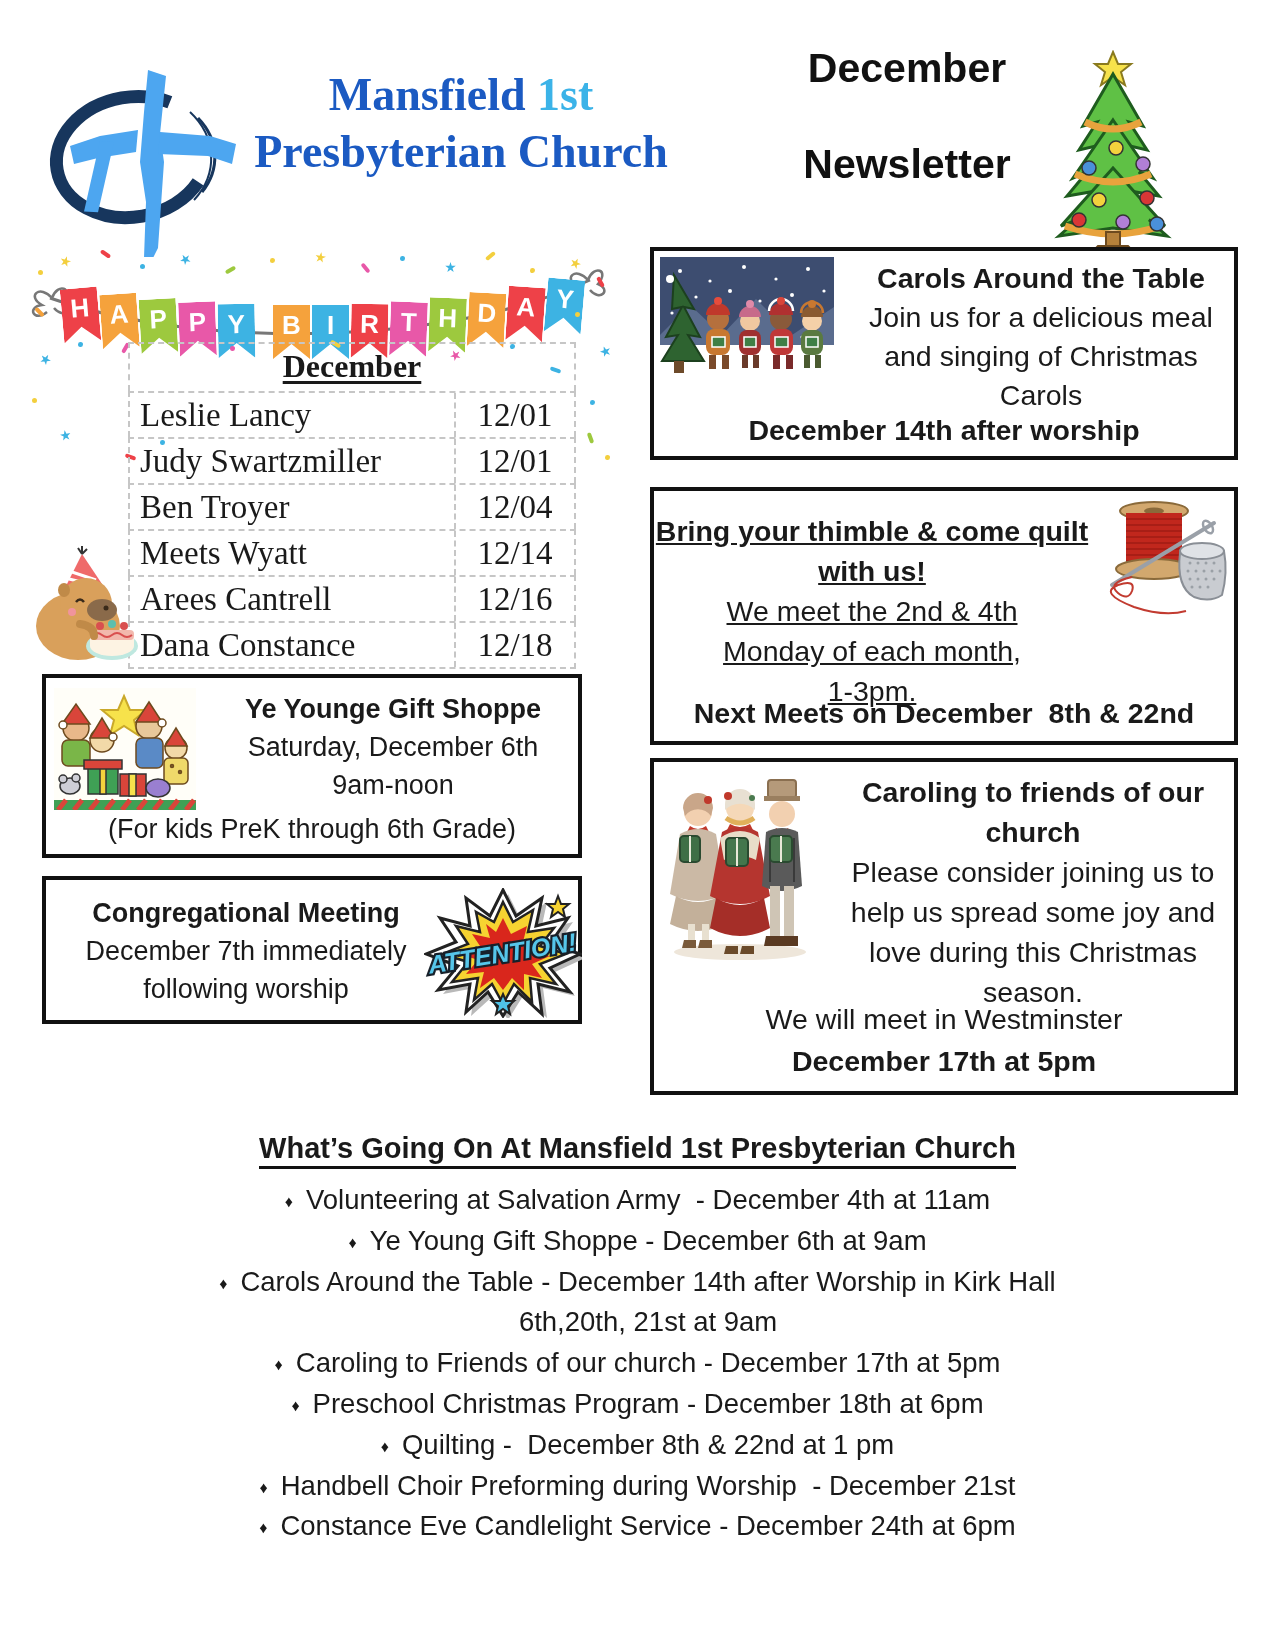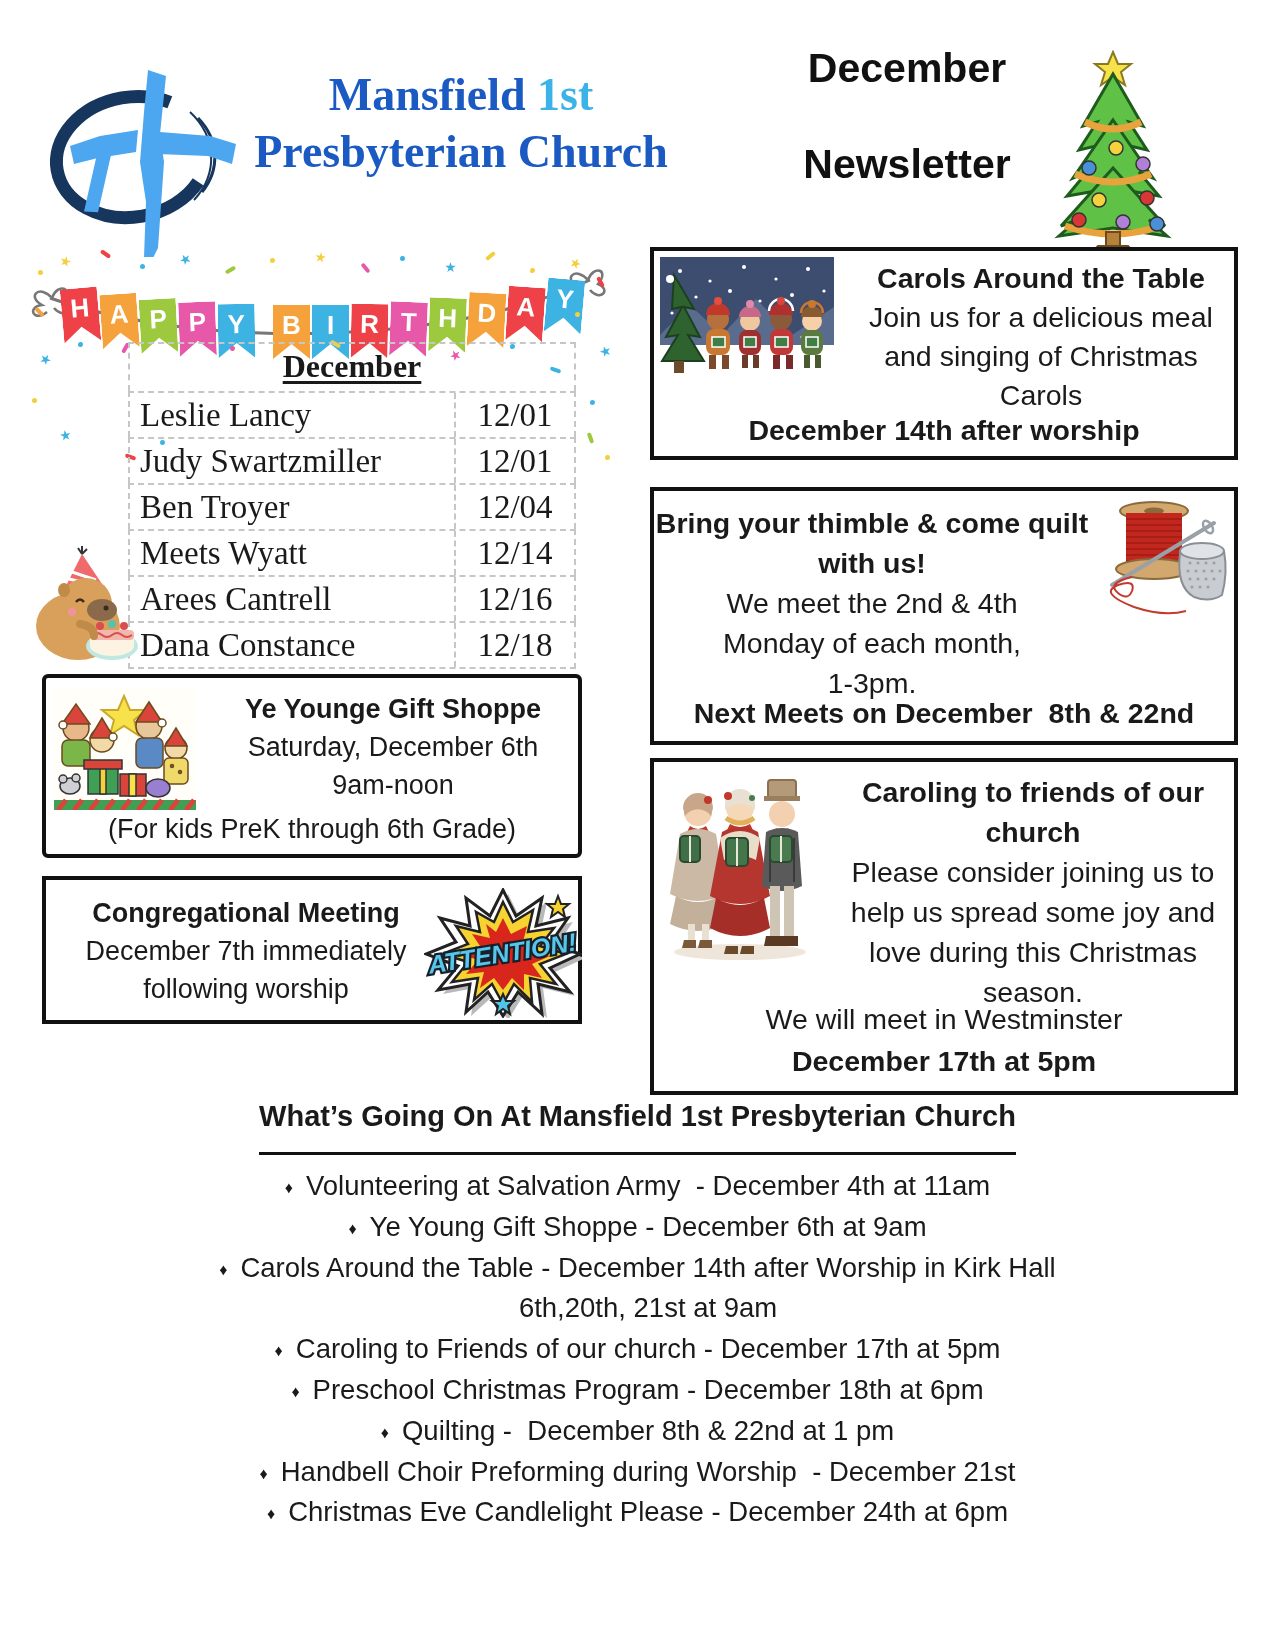--- a/index.html
+++ b/index.html
@@ -48,40 +48,40 @@
   .bday-row:last-of-type{border-bottom:2px dashed #c6c6c6;}
   .bday-name{flex:1;padding-left:10px;border-right:2px dashed #c6c6c6;}
   .bday-date{width:118px;text-align:center;}
   
   .box{position:absolute;border:4px solid #111;box-sizing:border-box;background:#fff;}
   .box .img{position:absolute;}
   .ctr{text-align:center;}
   .b-title{font-weight:bold;}
   .box-footer{position:absolute;left:0;right:0;text-align:center;font-weight:bold;}
   
-  .gift-box{left:42px;top:674px;width:540px;height:184px;font-size:27px;line-height:38px;border-radius:6px;}
+  .gift-box{left:42px;top:674px;width:540px;height:184px;font-size:27px;line-height:38px;}
   .gift-text{margin-left:162px;padding-top:12px;}
   .gift-last{position:absolute;left:0;right:0;bottom:6px;text-align:center;}
   
   .cong-box{left:42px;top:876px;width:540px;height:148px;font-size:27px;line-height:38px;}
   .cong-text{width:400px;padding-top:14px;}
   
   .carols-box{left:650px;top:247px;width:588px;height:213px;font-size:28.5px;line-height:39px;}
   .carols-text{margin-left:194px;padding-top:8px;}
   
   .quilt-box{left:650px;top:487px;width:588px;height:258px;font-size:28.5px;line-height:40px;}
-  .quilt-text{width:436px;padding-top:12px;}
+  .quilt-text{width:436px;padding-top:20px;text-decoration:underline;}
   
   .caroling-box{left:650px;top:758px;width:588px;height:337px;font-size:28.5px;line-height:40px;}
   .caroling-text{margin-left:178px;padding-top:10px;}
   .caroling-line2{position:absolute;left:0;right:0;bottom:52px;text-align:center;}
   
   .events{left:60px;top:1100px;width:1155px;text-align:center;}
   .events-heading{display:inline-block;font-weight:bold;font-size:29px;
-    border-bottom:3px solid #111;padding-bottom:19px;}
+    border-bottom:3px solid #111;padding-bottom:1px;margin-top:32px;}
   .events-list{margin-top:12px;}
   .event-line{font-size:27.5px;line-height:38.8px;white-space:pre-wrap;}
   .event-line .bullet{font-size:16px;margin-right:13px;vertical-align:2px;}
   .event-line .ev-bold{font-weight:normal;}
 </style>
 </head>
 <body>
 
 <div class="page">
 
@@ -523,18 +523,18 @@
         <div class="event-line"><span class="bullet" style="visibility: hidden;">♦</span><span class="ev-bold"></span><span class="ev-rest">6th,20th, 21st at 9am</span></div>
 
         <div class="event-line"><span class="bullet">♦</span><span class="ev-bold">Caroling to Friends of our church</span><span class="ev-rest"> - December 17th at 5pm</span></div>
 
         <div class="event-line"><span class="bullet">♦</span><span class="ev-bold">Preschool Christmas Program</span><span class="ev-rest"> - December 18th at 6pm</span></div>
 
         <div class="event-line"><span class="bullet">♦</span><span class="ev-bold">Quilting</span><span class="ev-rest"> -  December 8th &amp; 22nd at 1 pm</span></div>
 
         <div class="event-line"><span class="bullet">♦</span><span class="ev-bold">Handbell Choir Preforming during Worship</span><span class="ev-rest">  - December 21st</span></div>
 
-        <div class="event-line"><span class="bullet">♦</span><span class="ev-bold">Christmas Eve Candlelight Please</span><span class="ev-rest"> - December 24th at 6pm</span></div>
+        <div class="event-line"><span class="bullet">♦</span><span class="ev-bold">Constance Eve Candlelight Service</span><span class="ev-rest"> - December 24th at 6pm</span></div>
 
     </div>
   </div>
 
 </div>
 
 </body></html>

